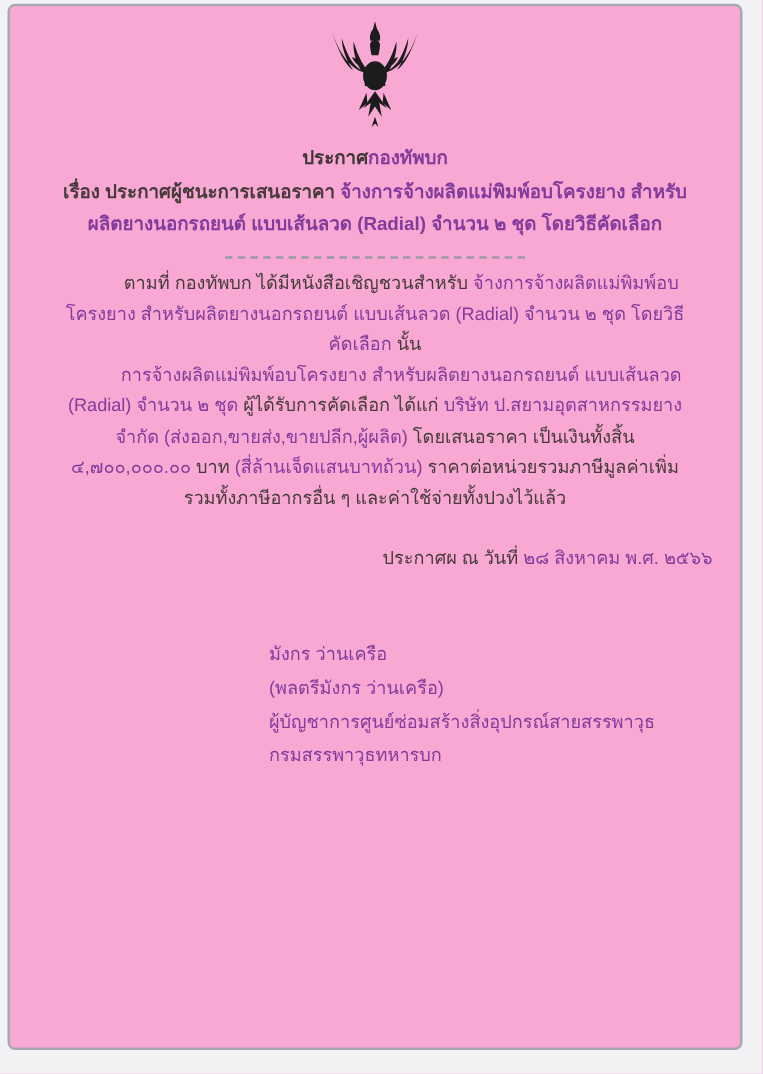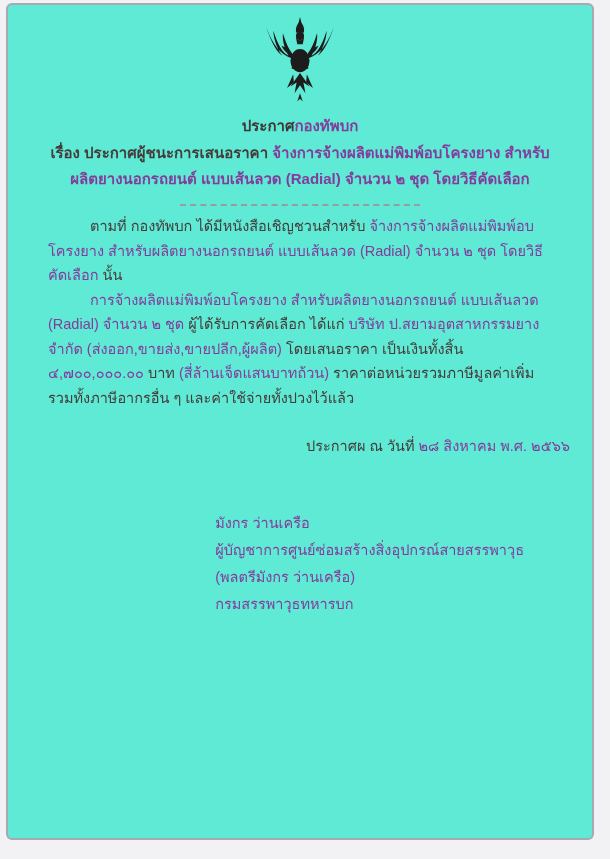--- a/index.html
+++ b/index.html
@@ -7,21 +7,21 @@
     width:610px;height:859px;
     background:#f2f2f5;
     font-family:"Liberation Sans","DejaVu Sans",sans-serif;
     position:relative;
     overflow:hidden;
   }
   .page{
     position:absolute;
     left:6px;top:3px;
     width:588px;height:837px;
-    background:#5eead4;
+    background:#f9a8d4;
     border:2px solid #a8a8b2;
     border-radius:6px;
     box-sizing:border-box;
     padding:10px 40px 0 40px;
   }
   .emblem-wrap{
     text-align:center;
     margin-top:2px;
   }
   .announce-line{
@@ -44,21 +44,21 @@
   .divider{
     width:240px;
     border:none;
     border-top:2px dashed #9a9aa4;
     margin:12px auto 6px auto;
   }
   .body-text{
     font-size:14.5px;
     line-height:24.5px;
     color:#463b3b;
-    text-align:left;
+    text-align:center;
   }
   p.body-para{
     margin:0;
     text-indent:42px;
   }
   p.body-para.first{
     margin-top:8px;
   }
   .purple{color:#833c9c;}
   .c-black{color:#463b3b;}
@@ -127,18 +127,18 @@
   <div class="body-text">
     <p class="body-para first"><span class="c-black">ตามที่ กองทัพบก ได้มีหนังสือเชิญชวนสำหรับ </span><span class="purple">จ้างการจ้างผลิตแม่พิมพ์อบโครงยาง สำหรับผลิตยางนอกรถยนต์ แบบเส้นลวด (Radial) จำนวน ๒ ชุด โดยวิธีคัดเลือก</span><span class="c-black">  นั้น</span></p>
 
     <p class="body-para"><span class="purple">การจ้างผลิตแม่พิมพ์อบโครงยาง สำหรับผลิตยางนอกรถยนต์ แบบเส้นลวด (Radial) จำนวน ๒ ชุด </span><span class="c-black">ผู้ได้รับการคัดเลือก ได้แก่ </span><span class="purple">บริษัท ป.สยามอุตสาหกรรมยาง จำกัด (ส่งออก,ขายส่ง,ขายปลีก,ผู้ผลิต) </span><span class="c-black">โดยเสนอราคา เป็นเงินทั้งสิ้น </span><span class="purple">๔,๗๐๐,๐๐๐.๐๐</span><span class="c-black"> บาท </span><span class="purple">(สี่ล้านเจ็ดแสนบาทถ้วน)</span><span class="c-black"> ราคาต่อหน่วยรวมภาษีมูลค่าเพิ่ม รวมทั้งภาษีอากรอื่น ๆ และค่าใช้จ่ายทั้งปวงไว้แล้ว</span></p>
   </div>
 
   <div class="date-line"><span class="c-black">ประกาศผ ณ วันที่ </span><span class="purple">๒๘ สิงหาคม พ.ศ. ๒๕๖๖</span></div>
 
   <div class="signature-block">
     <div>มังกร ว่านเครือ</div>
+    <div>(พลตรีมังกร ว่านเครือ)</div>
     <div>ผู้บัญชาการศูนย์ซ่อมสร้างสิ่งอุปกรณ์สายสรรพาวุธ</div>
-    <div>(พลตรีมังกร ว่านเครือ)</div>
     <div>กรมสรรพาวุธทหารบก</div>
   </div>
 
 </div>
 
 </body></html>

